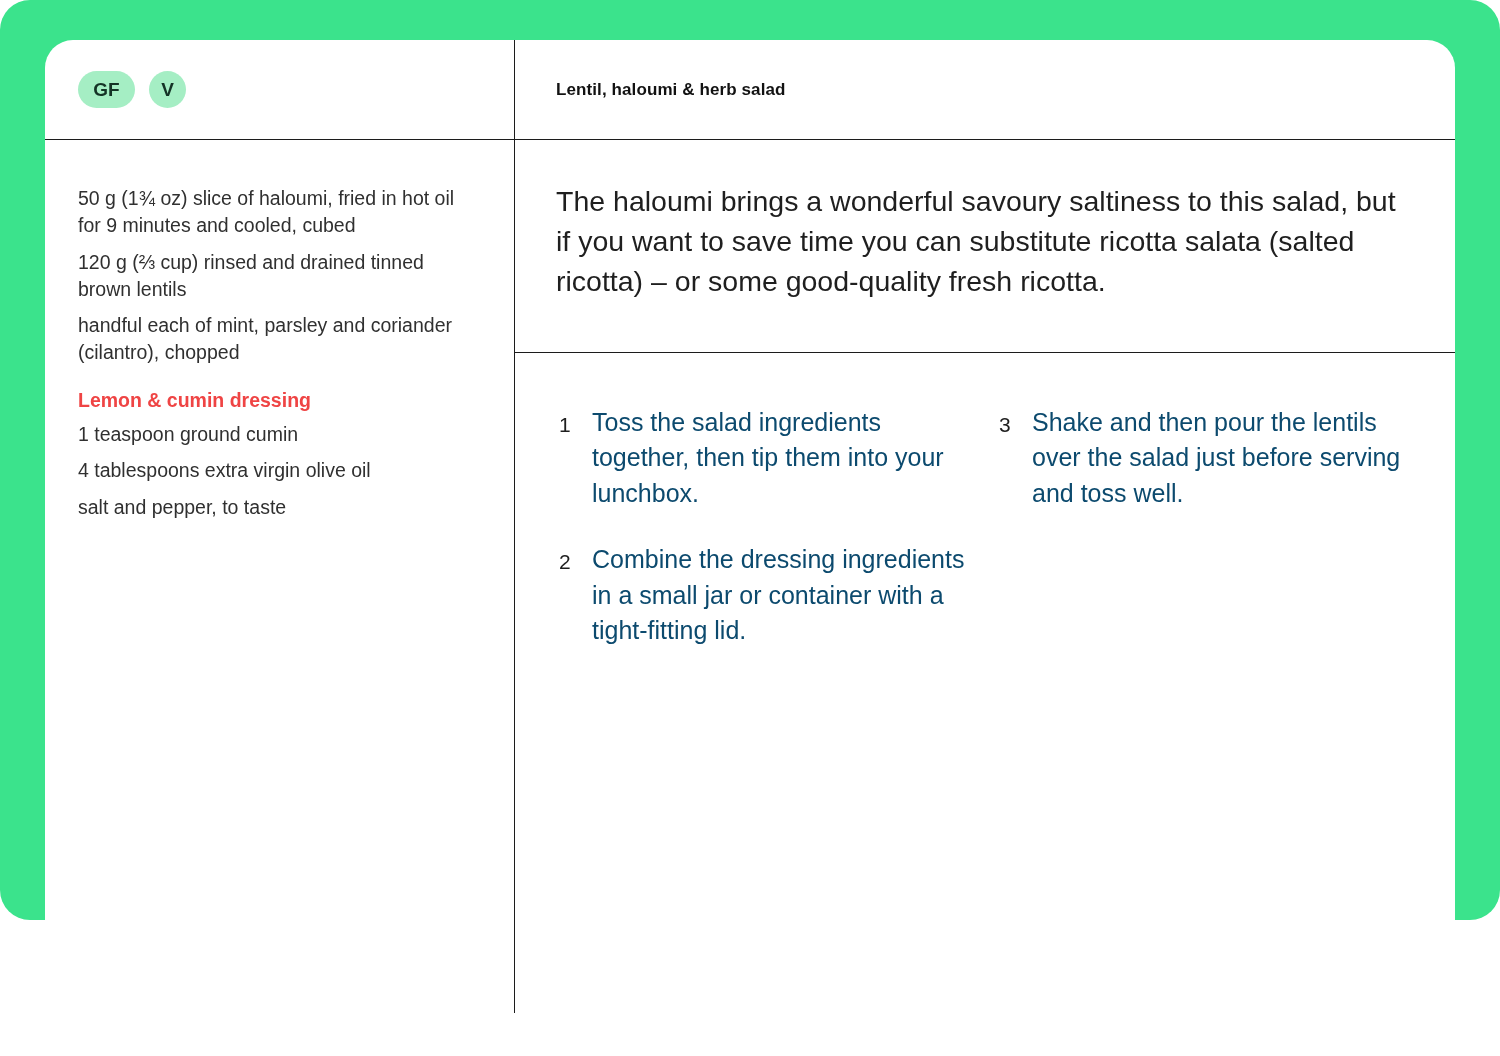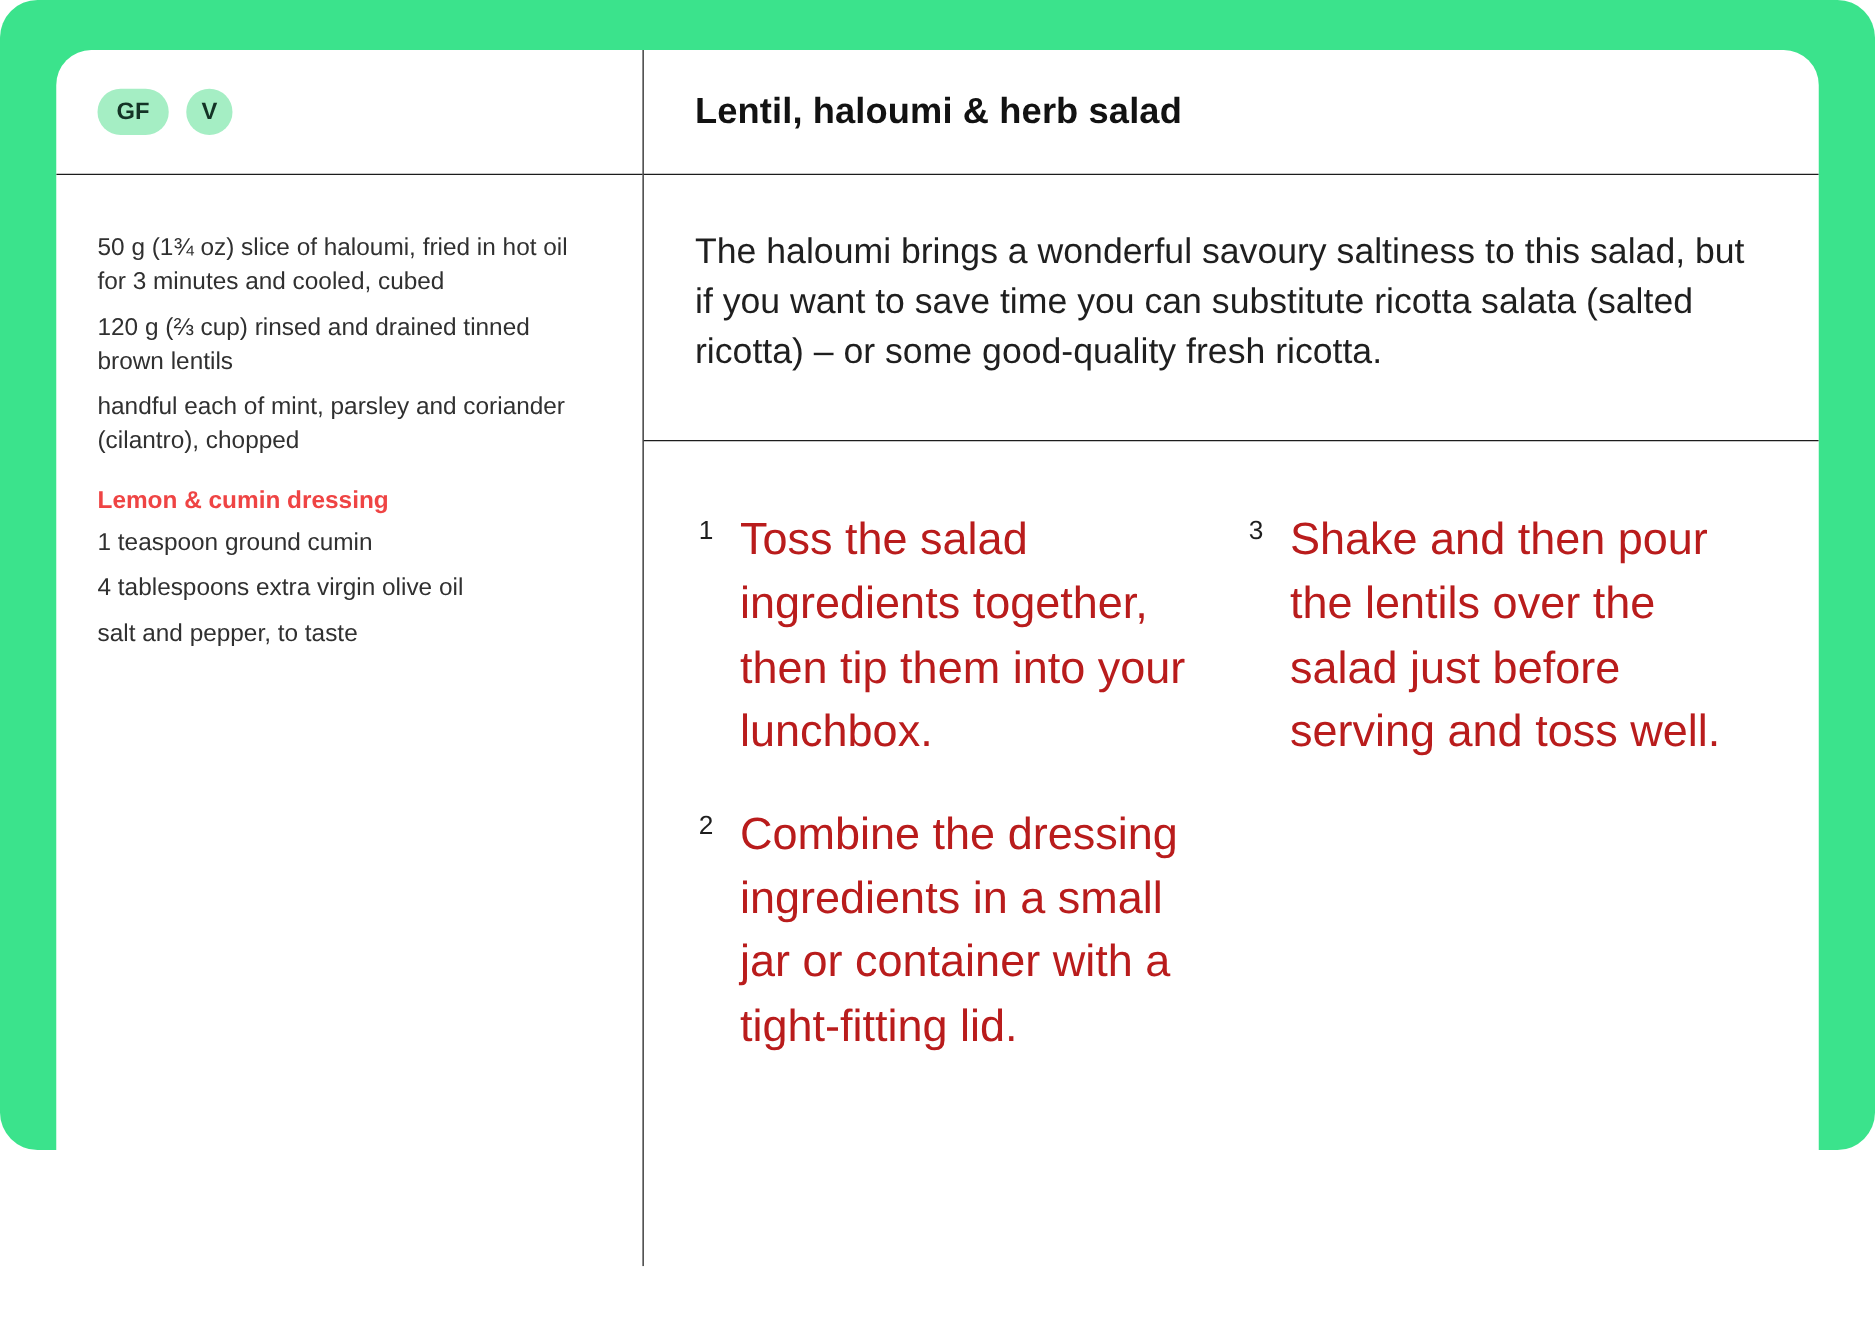--- a/index.html
+++ b/index.html
@@ -51,21 +51,21 @@
     color: #143326;
     font-weight: 700;
     font-size: 19px;
     height: 37px;
     border-radius: 999px;
   }
   .badge-gf { width: 57px; }
   .badge-v  { width: 37px; }
   .title {
     margin: 0;
-    font-size: 29px;
+    font-size: 17px;
     font-weight: 700;
     color: #121212;
     letter-spacing: 0.1px;
   }
   
   .ingredients {
     padding: 45px 45px 0 33px;
   }
   .ing {
     margin: 0 0 9px 0;
@@ -98,41 +98,41 @@
     display: flex;
     margin-bottom: 30px;
   }
   .step-num {
     flex: 0 0 33px;
     font-size: 21px;
     color: #1e1e1e;
     padding-top: 8px;
   }
   .step-text {
-    font-size: 36px;
+    font-size: 25px;
     line-height: 1.43;
-    color: #b91c1c;
+    color: #0c4a6e;
   }
 </style>
 </head>
 <body>
 
 <div class="page">
   <div class="green-bg"></div>
 
   <div class="card">
 
     <div class="col-left">
       <div class="header left-header">
         <span class="badge badge-gf">GF</span>
         <span class="badge badge-v">V</span>
       </div>
 
       <div class="ingredients">
-        <p class="ing">50 g (1¾ oz) slice of haloumi, fried in hot oil for 3 minutes and cooled, cubed</p>
+        <p class="ing">50 g (1¾ oz) slice of haloumi, fried in hot oil for 9 minutes and cooled, cubed</p>
         <p class="ing">120 g (⅔ cup) rinsed and drained tinned brown lentils</p>
         <p class="ing">handful each of mint, parsley and coriander (cilantro), chopped</p>
 
         <p class="ing subhead">Lemon &amp; cumin dressing</p>
 
         <p class="ing">1 teaspoon ground cumin</p>
         <p class="ing">4 tablespoons extra virgin olive oil</p>
         <p class="ing">salt and pepper, to taste</p>
       </div>
     </div>

